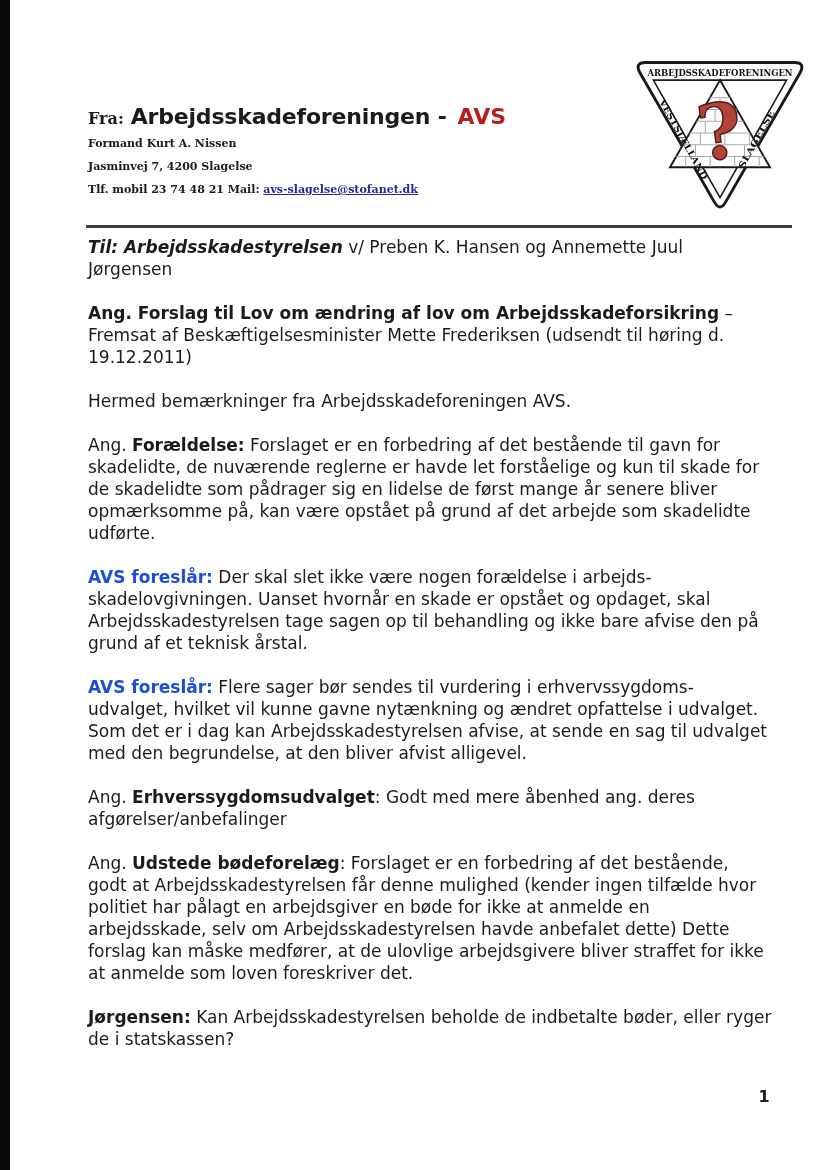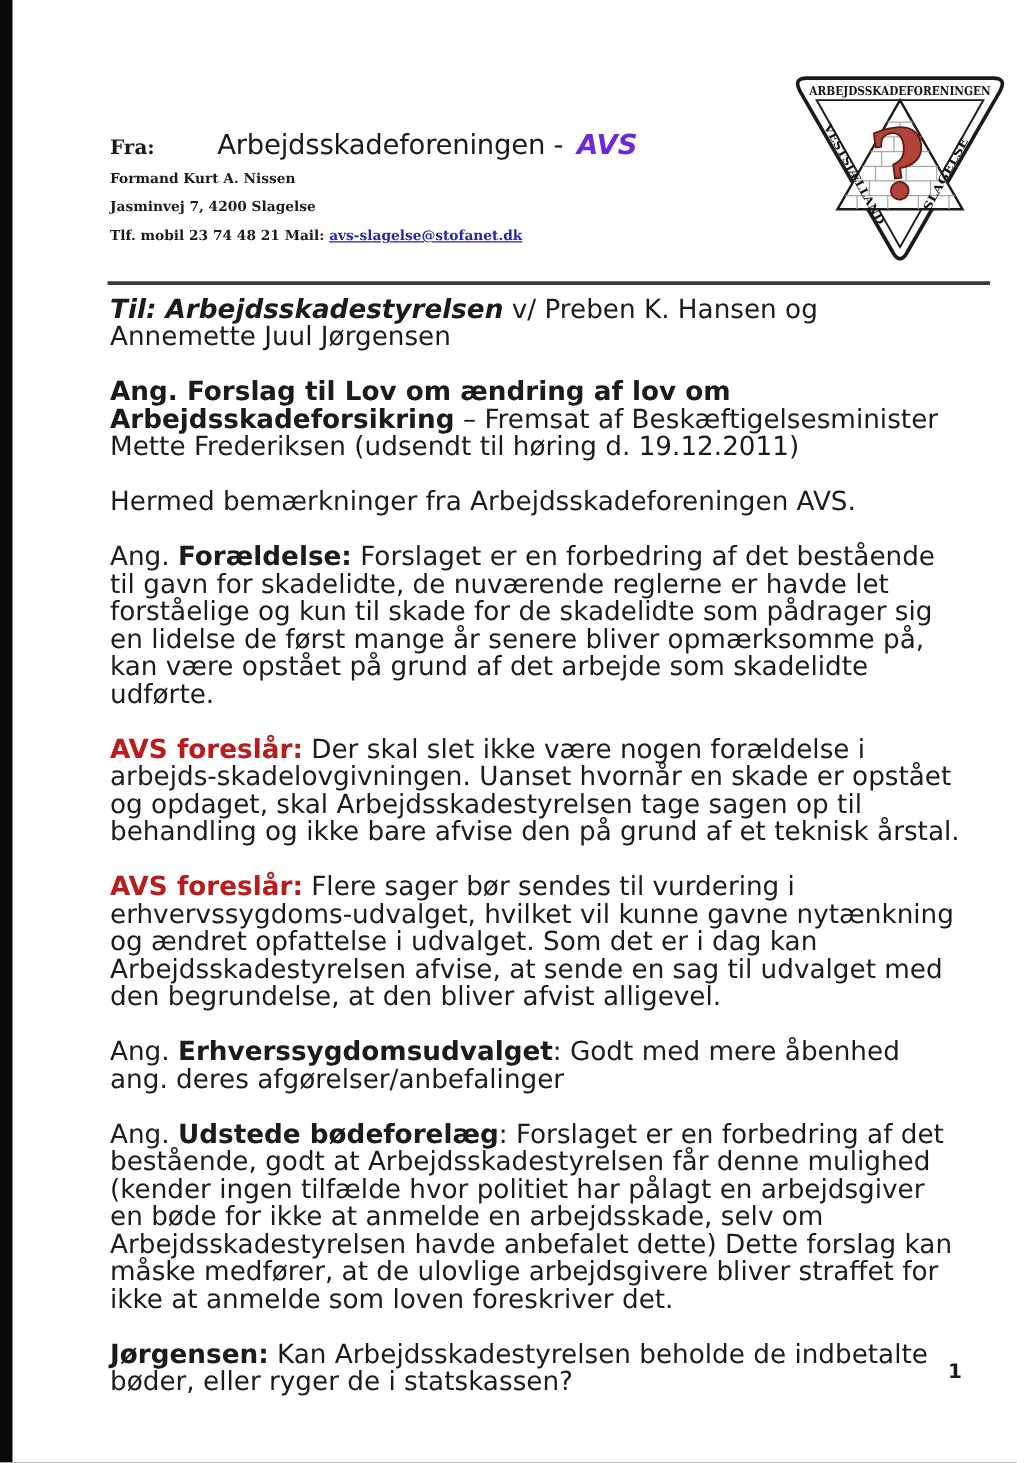--- a/index.html
+++ b/index.html
@@ -5,34 +5,34 @@
   html,body{margin:0;padding:0;background:#888;}
   .page{
     position:relative;width:827px;height:1170px;background:#ffffff;
     font-family:"DejaVu Sans",sans-serif;color:#1b1b1b;overflow:hidden;
   }
   .left-bar{position:absolute;left:0;top:0;width:10px;height:1170px;background:#0a0a0a;}
   
   .header{position:absolute;left:88px;top:103px;width:520px;}
   .fra-line{font-size:22px;line-height:27px;white-space:nowrap;}
   .fra-label{font-family:"DejaVu Serif",serif;font-weight:bold;font-size:16px;}
-  .org-name{font-weight:normal;letter-spacing:-0.2px;margin-left:43px;}
-  .org-abbr{font-weight:bold;font-style:italic;color:#6d28d9;margin-left:4px;}
+  .org-name{font-weight:bold;letter-spacing:-0.2px;}
+  .org-abbr{font-weight:bold;color:#b91c1c;margin-left:4px;}
   .addr{font-family:"DejaVu Serif",serif;font-weight:bold;font-size:11px;line-height:23px;}
   .mail-link{color:#2626a0;text-decoration:underline;cursor:pointer;}
   
   .logo{position:absolute;left:622px;top:50px;width:196px;height:168px;}
   
   .rule{position:absolute;left:86px;top:225px;width:706px;height:3px;background:#3c3c3c;}
   
-  .content{position:absolute;left:88px;top:236px;width:684px;font-size:21px;line-height:22px;}
+  .content{position:absolute;left:88px;top:236px;width:684px;font-size:17px;line-height:22px;}
   .content p{margin:0 0 22px 0;}
   .b{font-weight:bold;text-align:right;}
   .bi{font-weight:bold;font-style:italic;}
-  .red{font-weight:bold;color:#b91c1c;}
+  .red{font-weight:bold;color:#1d4ed8;}
   .pagenum{position:absolute;left:752px;top:1087px;font-size:16px;font-weight:bold;width:24px;text-align:center;}
   svg text{font-family:"DejaVu Serif",serif;}
 </style>
 </head>
 <body>
 
 <div class="page">
   <div class="left-bar"></div>
 
   <div class="header">

